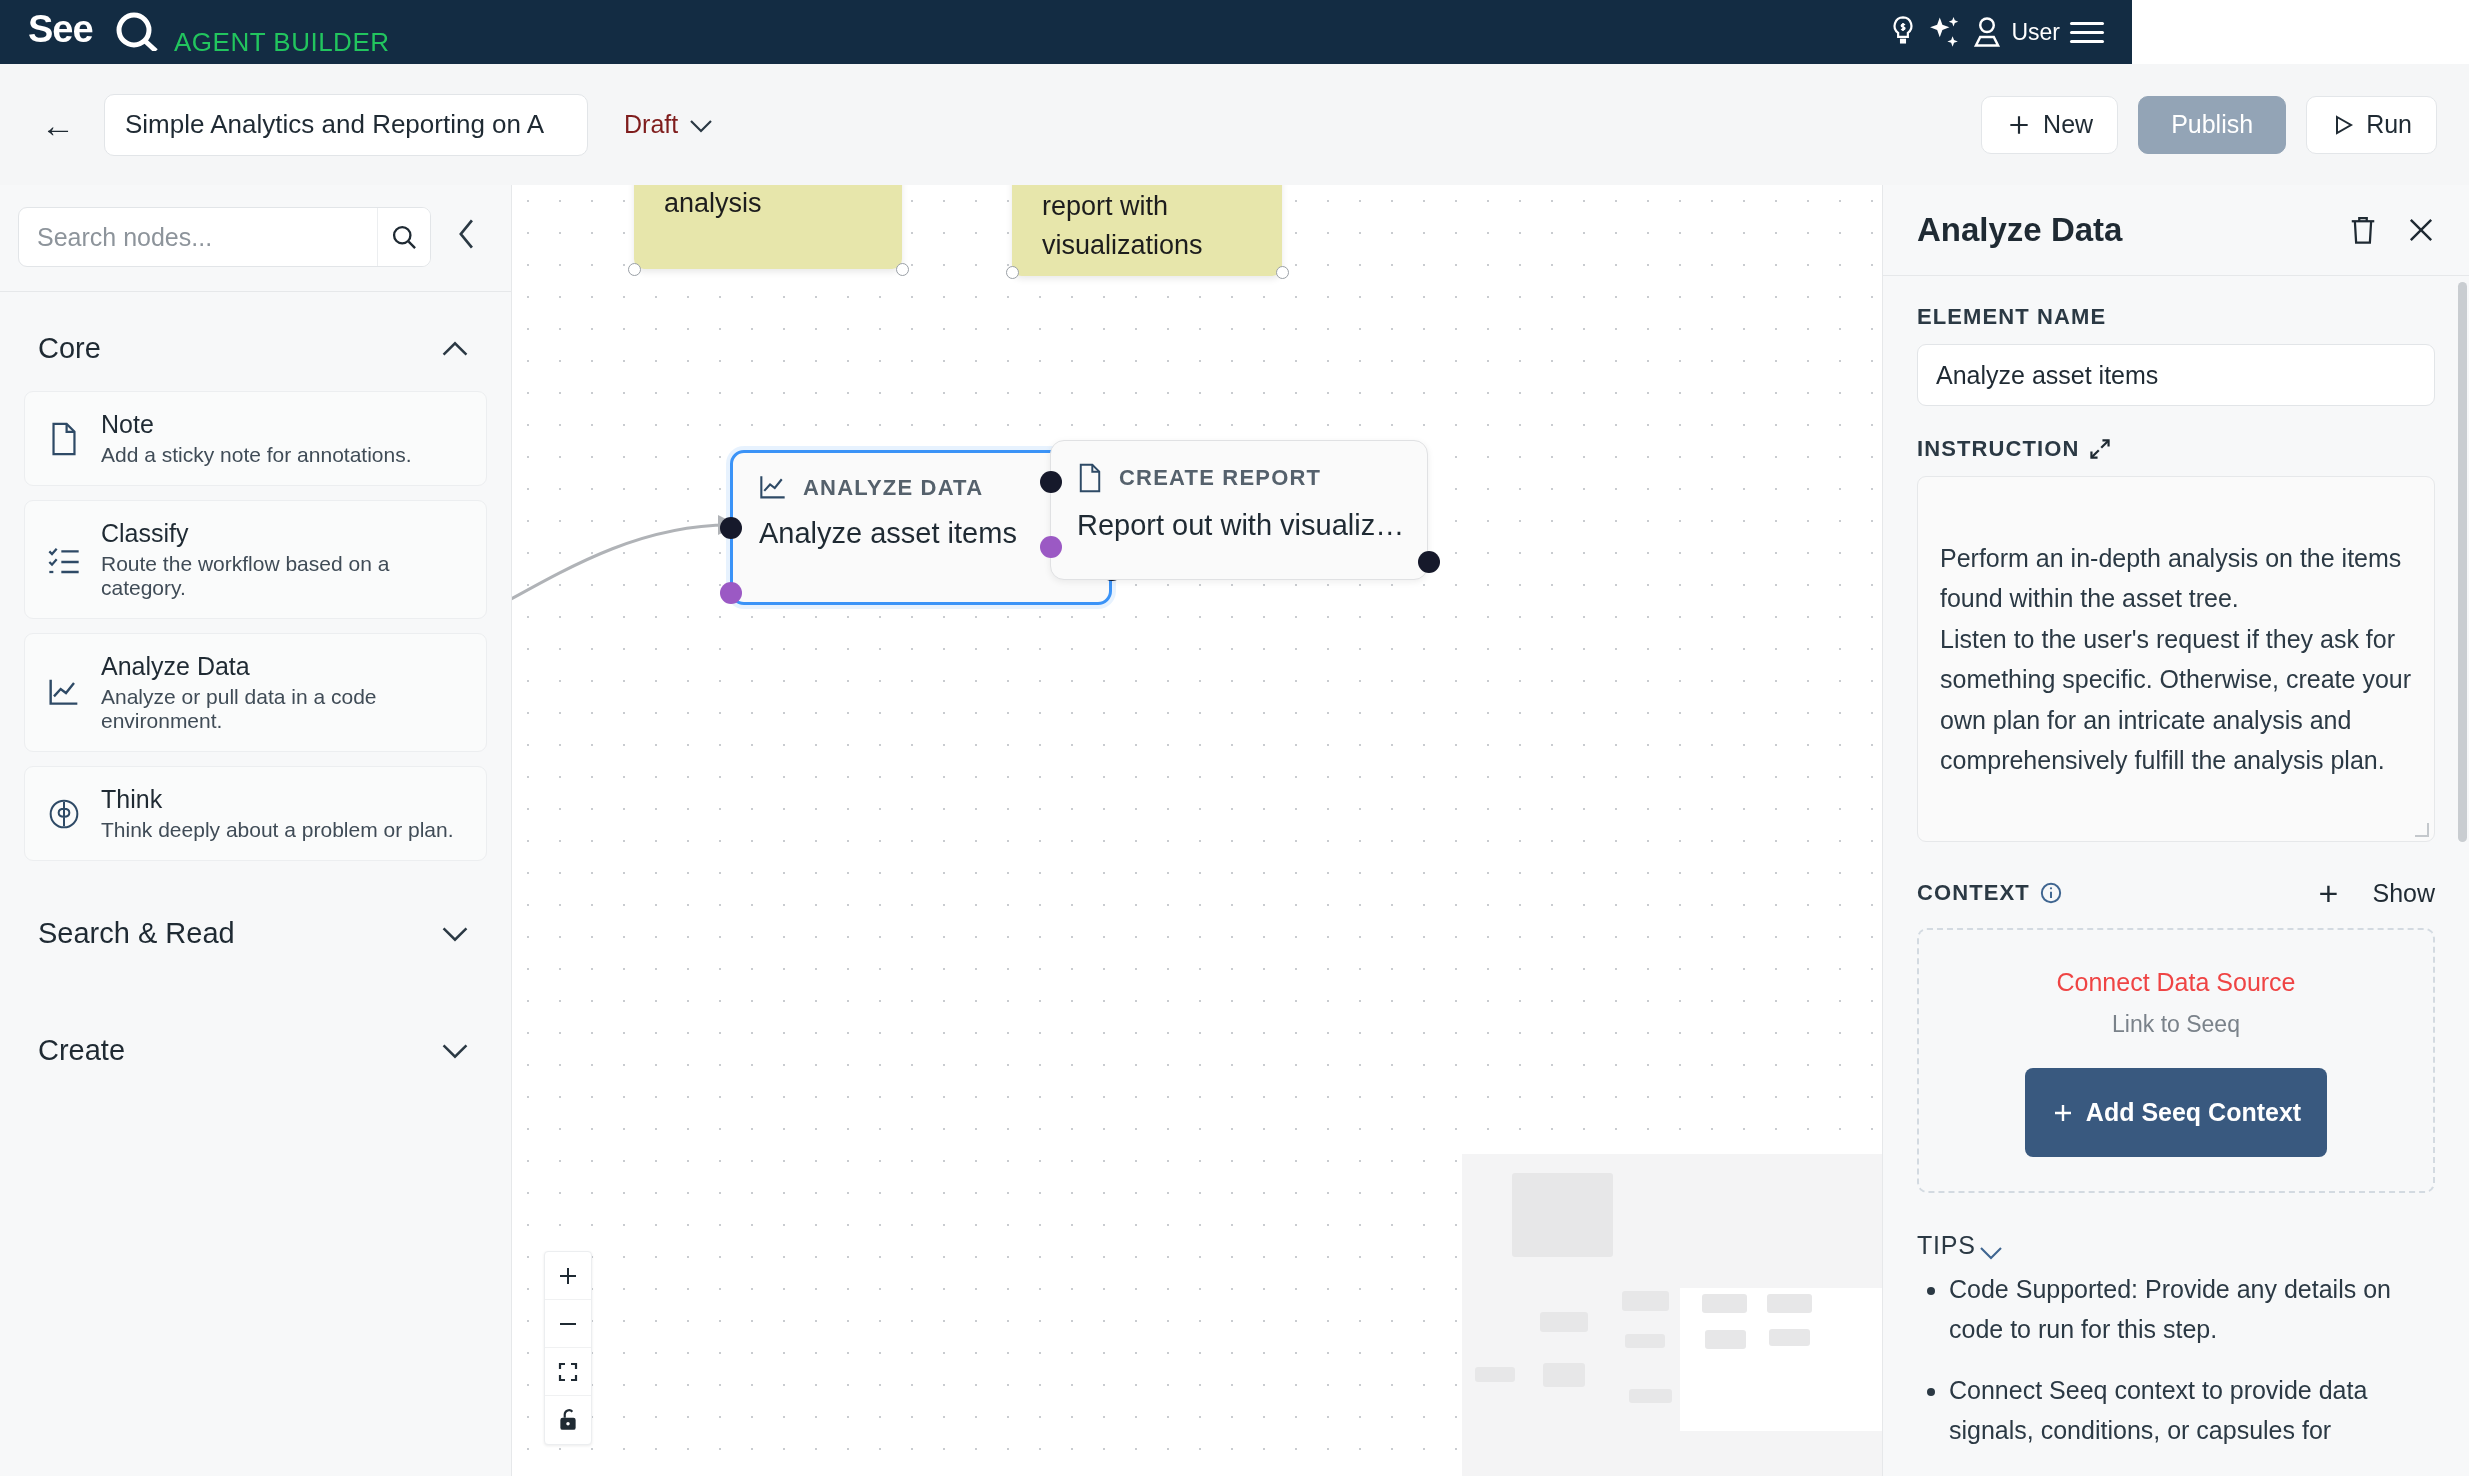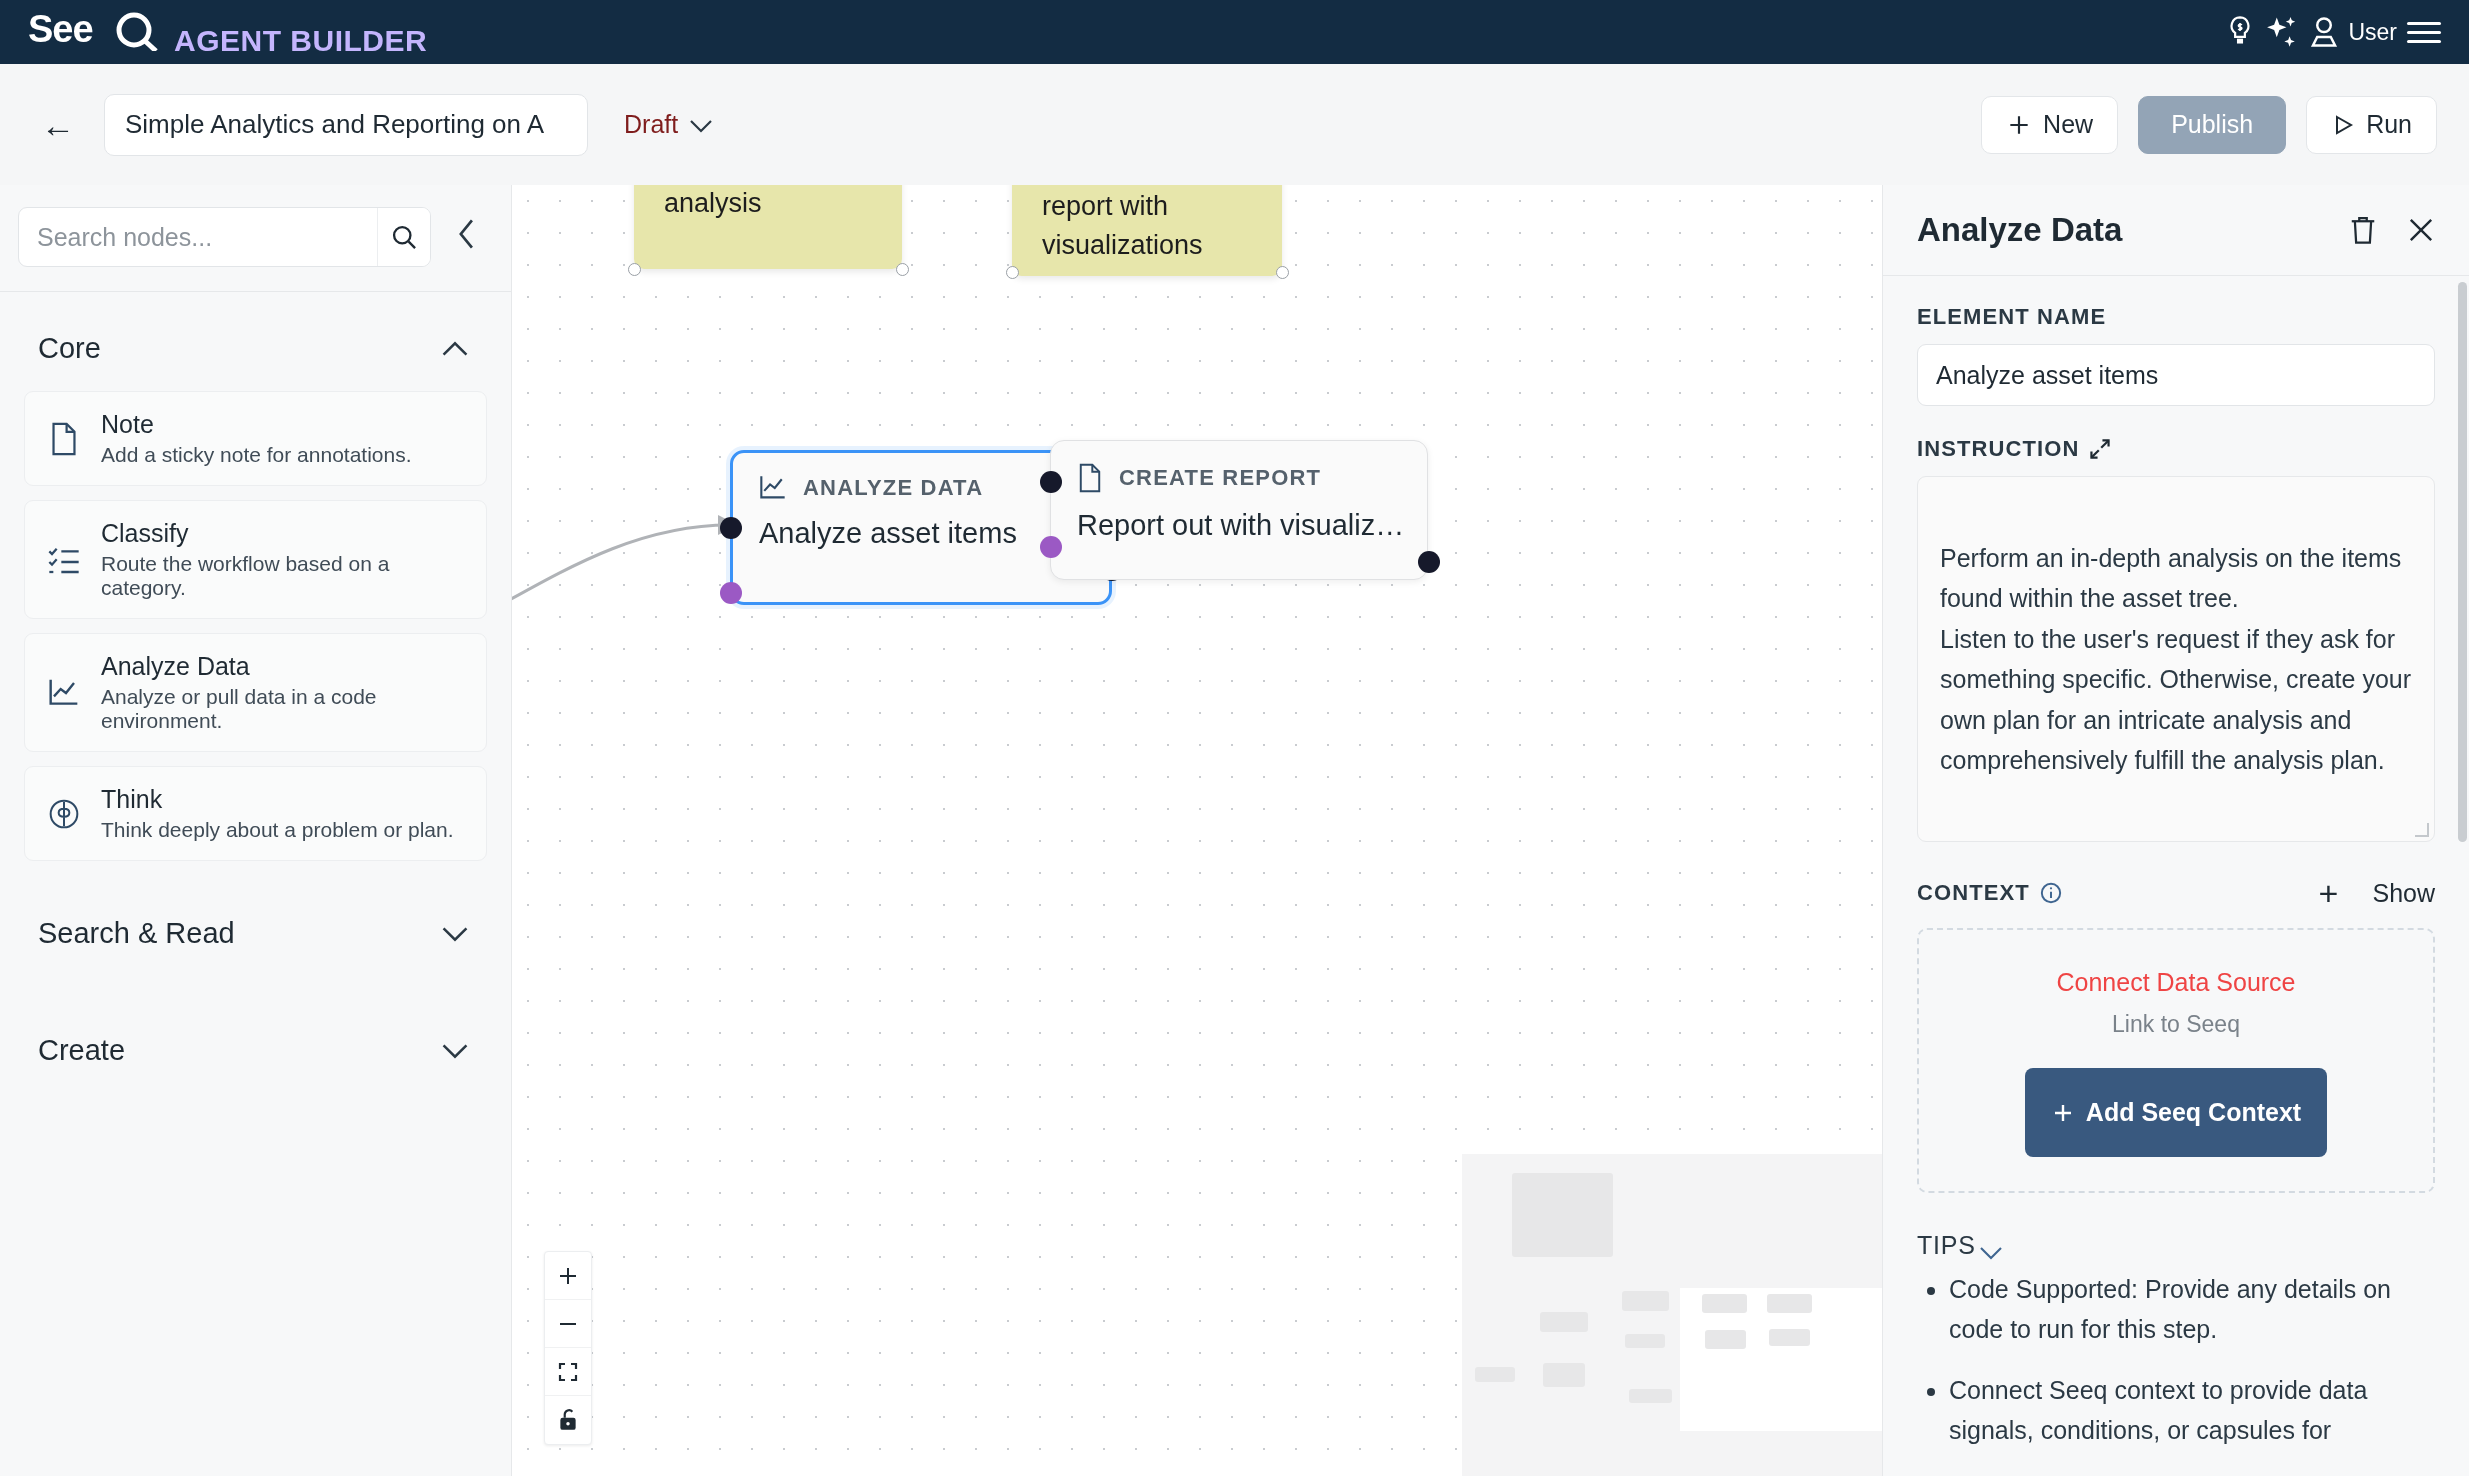--- a/index.html
+++ b/index.html
@@ -6,33 +6,33 @@
   html, body {
     width: 2469px; height: 1476px;
     font-family: "Liberation Sans", sans-serif;
     background: #ffffff;
     overflow: hidden;
   }
   .app { position: relative; width: 2469px; height: 1476px; }
 
   
   .topbar {
-    position: absolute; top: 0; left: 0; width: 2469px; height: 64px;
+    position: absolute; top: 0; left: 0; width: 2132px; height: 64px;
     background: #132c43; display: flex; align-items: center;
     padding: 0 28px; z-index: 40;
   }
   .brand { display: flex; align-items: baseline; gap: 14px; }
   .brand-logo {
     font-size: 37px; font-weight: bold; color: #ffffff;
     letter-spacing: -1px; line-height: 1;
     display: flex; align-items: center;
   }
   .brand-sub {
-    font-size: 30px; color: #c4b5fd; letter-spacing: 0.5px;
-    font-weight: 700; line-height: 1;
+    font-size: 26px; color: #22c55e; letter-spacing: 0.5px;
+    font-weight: 400; line-height: 1;
   }
   .topbar-right {
     margin-left: auto; display: flex; align-items: center; gap: 10px;
     color: #fff;
   }
   .ticon { display: flex; align-items: center; justify-content: center; }
   .user-wrap { display: flex; align-items: center; gap: 9px; }
   .user-label { font-size: 23px; color: #fff; }
   .hamburger { display: flex; flex-direction: column; gap: 6px; width: 34px; }
   .hamburger span { display: block; height: 3px; background: #fff; border-radius: 2px; }

